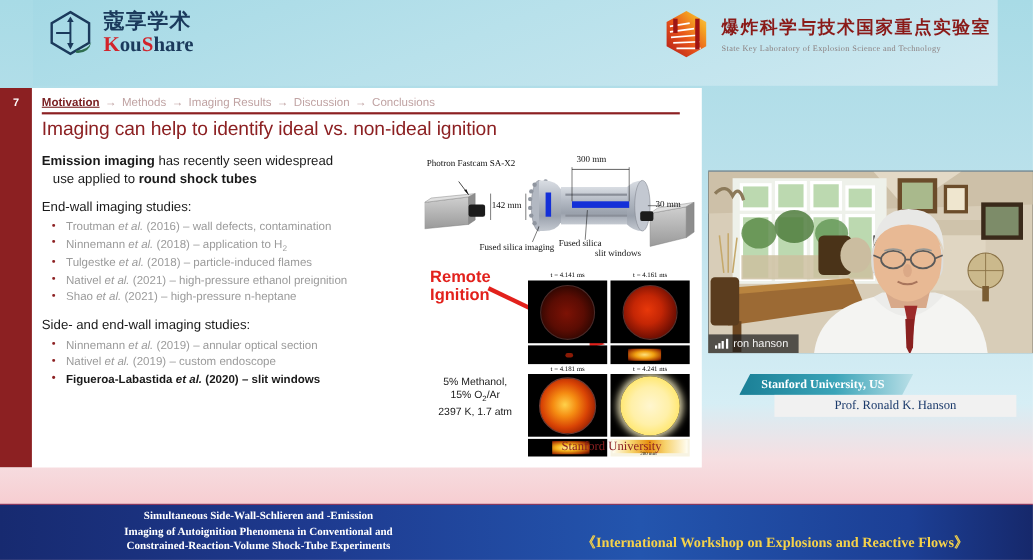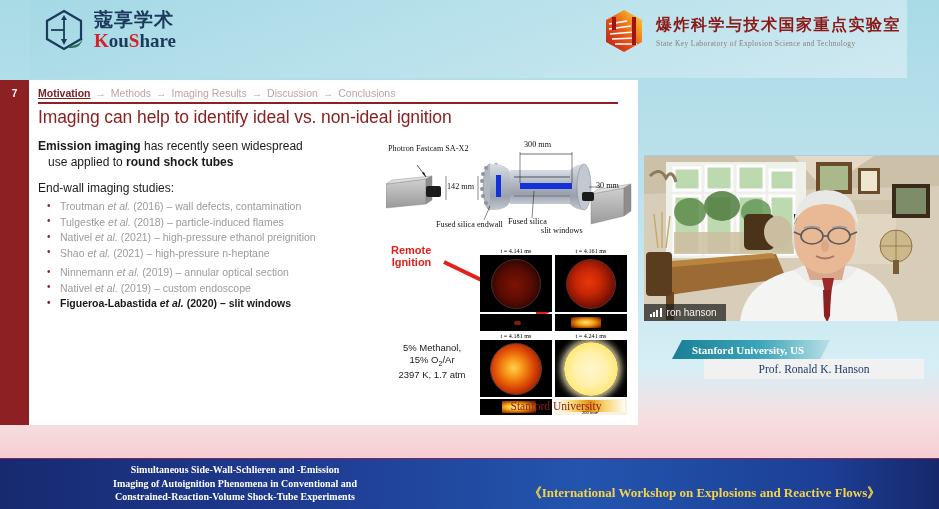--- a/index.html
+++ b/index.html
@@ -113,21 +113,21 @@
     position: absolute; font-family: Liberation Serif, serif;
     font-size: 8.2px; color: #111; white-space: nowrap;
   }
 
   
   #results {
     position: absolute; left: 348px; top: 158px; width: 252px; height: 180px;
   }
   #remote-lbl {
     position: absolute; left: 5px; top: 6px;
-    font-size: 11px; font-weight: bold; color: #e2211c; line-height: 1.12; text-align: right;
+    font-size: 15px; font-weight: bold; color: #e2211c; line-height: 1.12;
   }
   #cond-lbl {
     position: absolute; left: 2px; top: 104px;
     font-size: 9.5px; color: #1a1a1a; line-height: 1.28; text-align: center;
     width: 88px;
   }
   #cond-lbl sub { font-size: 7px; }
   #stanford {
     position: absolute; left: 86px; top: 162px; width: 168px;
     text-align: center; font-family: "Liberation Serif", serif;
@@ -271,25 +271,27 @@
     <div id="slide-title">Imaging can help to identify ideal vs. non-ideal ignition</div>
 
     <div id="lead">
       <b>Emission imaging</b><span> has recently seen widespread</span>
       <span class="l2"><span>use applied to </span><b>round shock tubes</b></span>
     </div>
 
     <div class="sect-head">End-wall imaging studies:</div>
     <ul class="reflist">
       <li><span>Troutman</span> <i>et al.</i><span> (2016) – wall defects, contamination</span></li>
+      <li><span>Ninnemann</span> <i>et al.</i><span> (2018) – application to H</span><sub>2</sub></li>
       <li><span>Tulgestke</span> <i>et al.</i><span> (2018) – particle-induced flames</span></li>
       <li><span>Nativel</span> <i>et al.</i><span> (2021) – high-pressure ethanol preignition</span></li>
       <li><span>Shao</span> <i>et al.</i><span> (2021) – high-pressure n-heptane</span></li>
     </ul>
 
+    <div class="sect-head">Side- and end-wall imaging studies:</div>
     <ul class="reflist">
       <li><span>Ninnemann</span> <i>et al.</i><span> (2019) – annular optical section</span></li>
       <li><span>Nativel</span> <i>et al.</i><span> (2019) – custom endoscope</span></li>
       <li class="hl"><span>Figueroa-Labastida</span> <i>et al.</i><span> (2020) – slit windows</span></li>
     </ul>
 
     <div id="diagram">
       <svg viewBox="0 0 250 105" width="250" height="105">
         <defs>
           <linearGradient id="tube" x1="0" y1="0" x2="0" y2="1">
@@ -350,21 +352,21 @@
 
         <line x1="203" y1="55" x2="215" y2="55" stroke="#111" stroke-width="0.5"></line>
 
         <path d="M98 88 L104 74" stroke="#111" stroke-width="0.5" fill="none"></path>
         <path d="M146 86 L148 59" stroke="#111" stroke-width="0.5" fill="none"></path>
       </svg>
       <span class="dtext" style="left:2px; top:12px;">Photron Fastcam SA-X2</span>
       <span class="dtext" style="left:61px; top:50px;">142 mm</span>
       <span class="dtext" style="left:138px; top:8px;">300 mm</span>
       <span class="dtext" style="left:210px; top:49px;">30 mm</span>
-      <span class="dtext" style="left:50px; top:88px;">Fused silica endwall</span>
+      <span class="dtext" style="left:50px; top:88px;">Fused silica imaging</span>
       <span class="dtext" style="left:122px; top:85px;">Fused silica</span>
       <span class="dtext" style="left:122px; top:94px;margin-left:33px;">slit windows</span>
     </div>
 
     <div id="results">
 
       <div id="remote-lbl">
         <div>Remote</div>
         <div>Ignition</div>
       </div>

